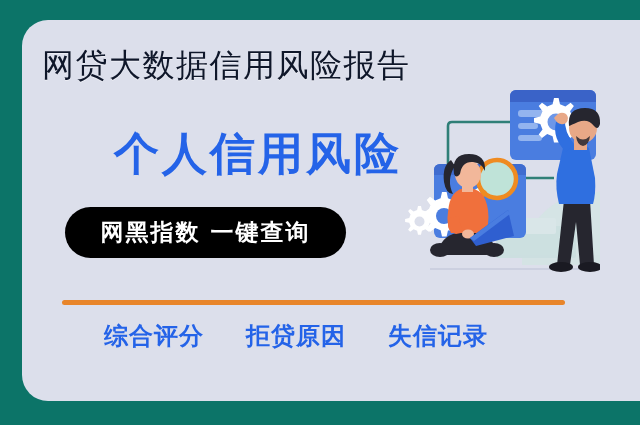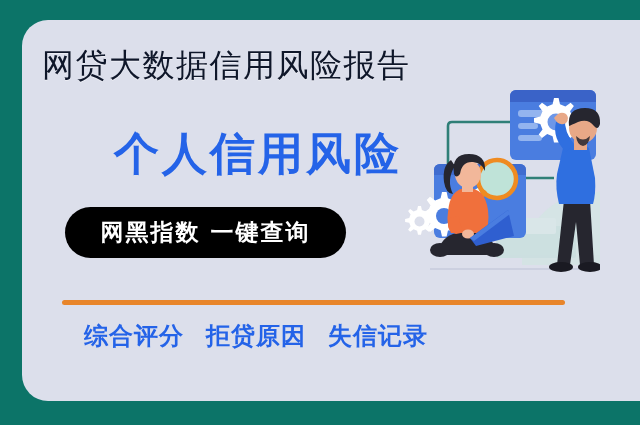--- a/index.html
+++ b/index.html
@@ -53,21 +53,21 @@
     width:503px;height:5px;
     background:#e8852a;border-radius:3px;
   }
 
   .footer-links{
     position:absolute;left:62px;top:300px;
     font-size:24px;font-weight:700;color:#2463e8;
     letter-spacing:1px;white-space:nowrap;
     display:flex;gap:22px;
   }
-  .footer-links span{cursor:pointer;}
+  .footer-links span{cursor:pointer;margin-left:20px;}
 
   
   .illus{
     position:absolute;left:382px;top:40px;width:236px;height:250px;
   }
   .illus svg{display:block;width:236px;height:250px;}
 </style>
 </head>
 <body>
 

